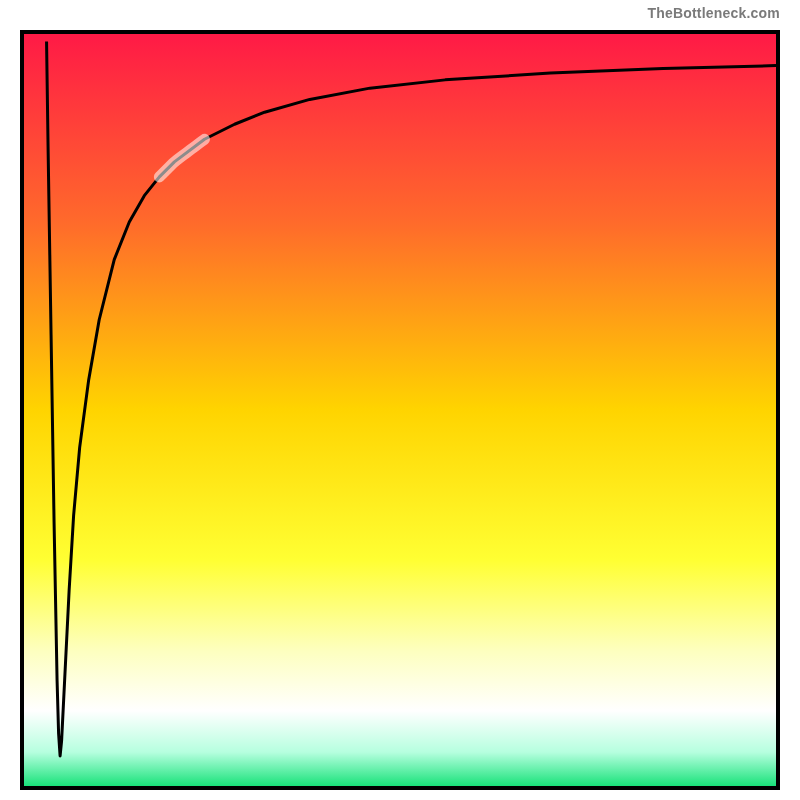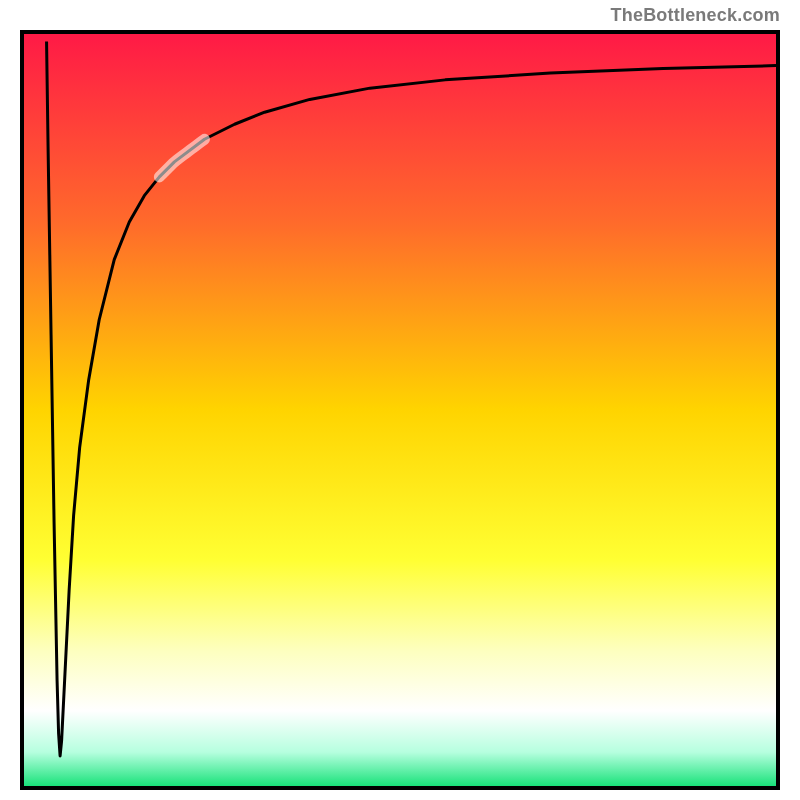--- a/index.html
+++ b/index.html
@@ -17,21 +17,21 @@
     width: 760px;
     height: 760px;
     border: 4px solid #000;
     box-sizing: border-box;
     overflow: hidden;
   }
   .watermark {
     position: absolute;
     top: 5px;
     right: 20px;
-    font-size: 18px;
+    font-size: 14px;
     font-weight: 600;
     color: #7a7a7a;
     letter-spacing: 0.2px;
   }
   svg.plot {
     display: block;
     width: 100%;
     height: 100%;
   }
   .curve {

